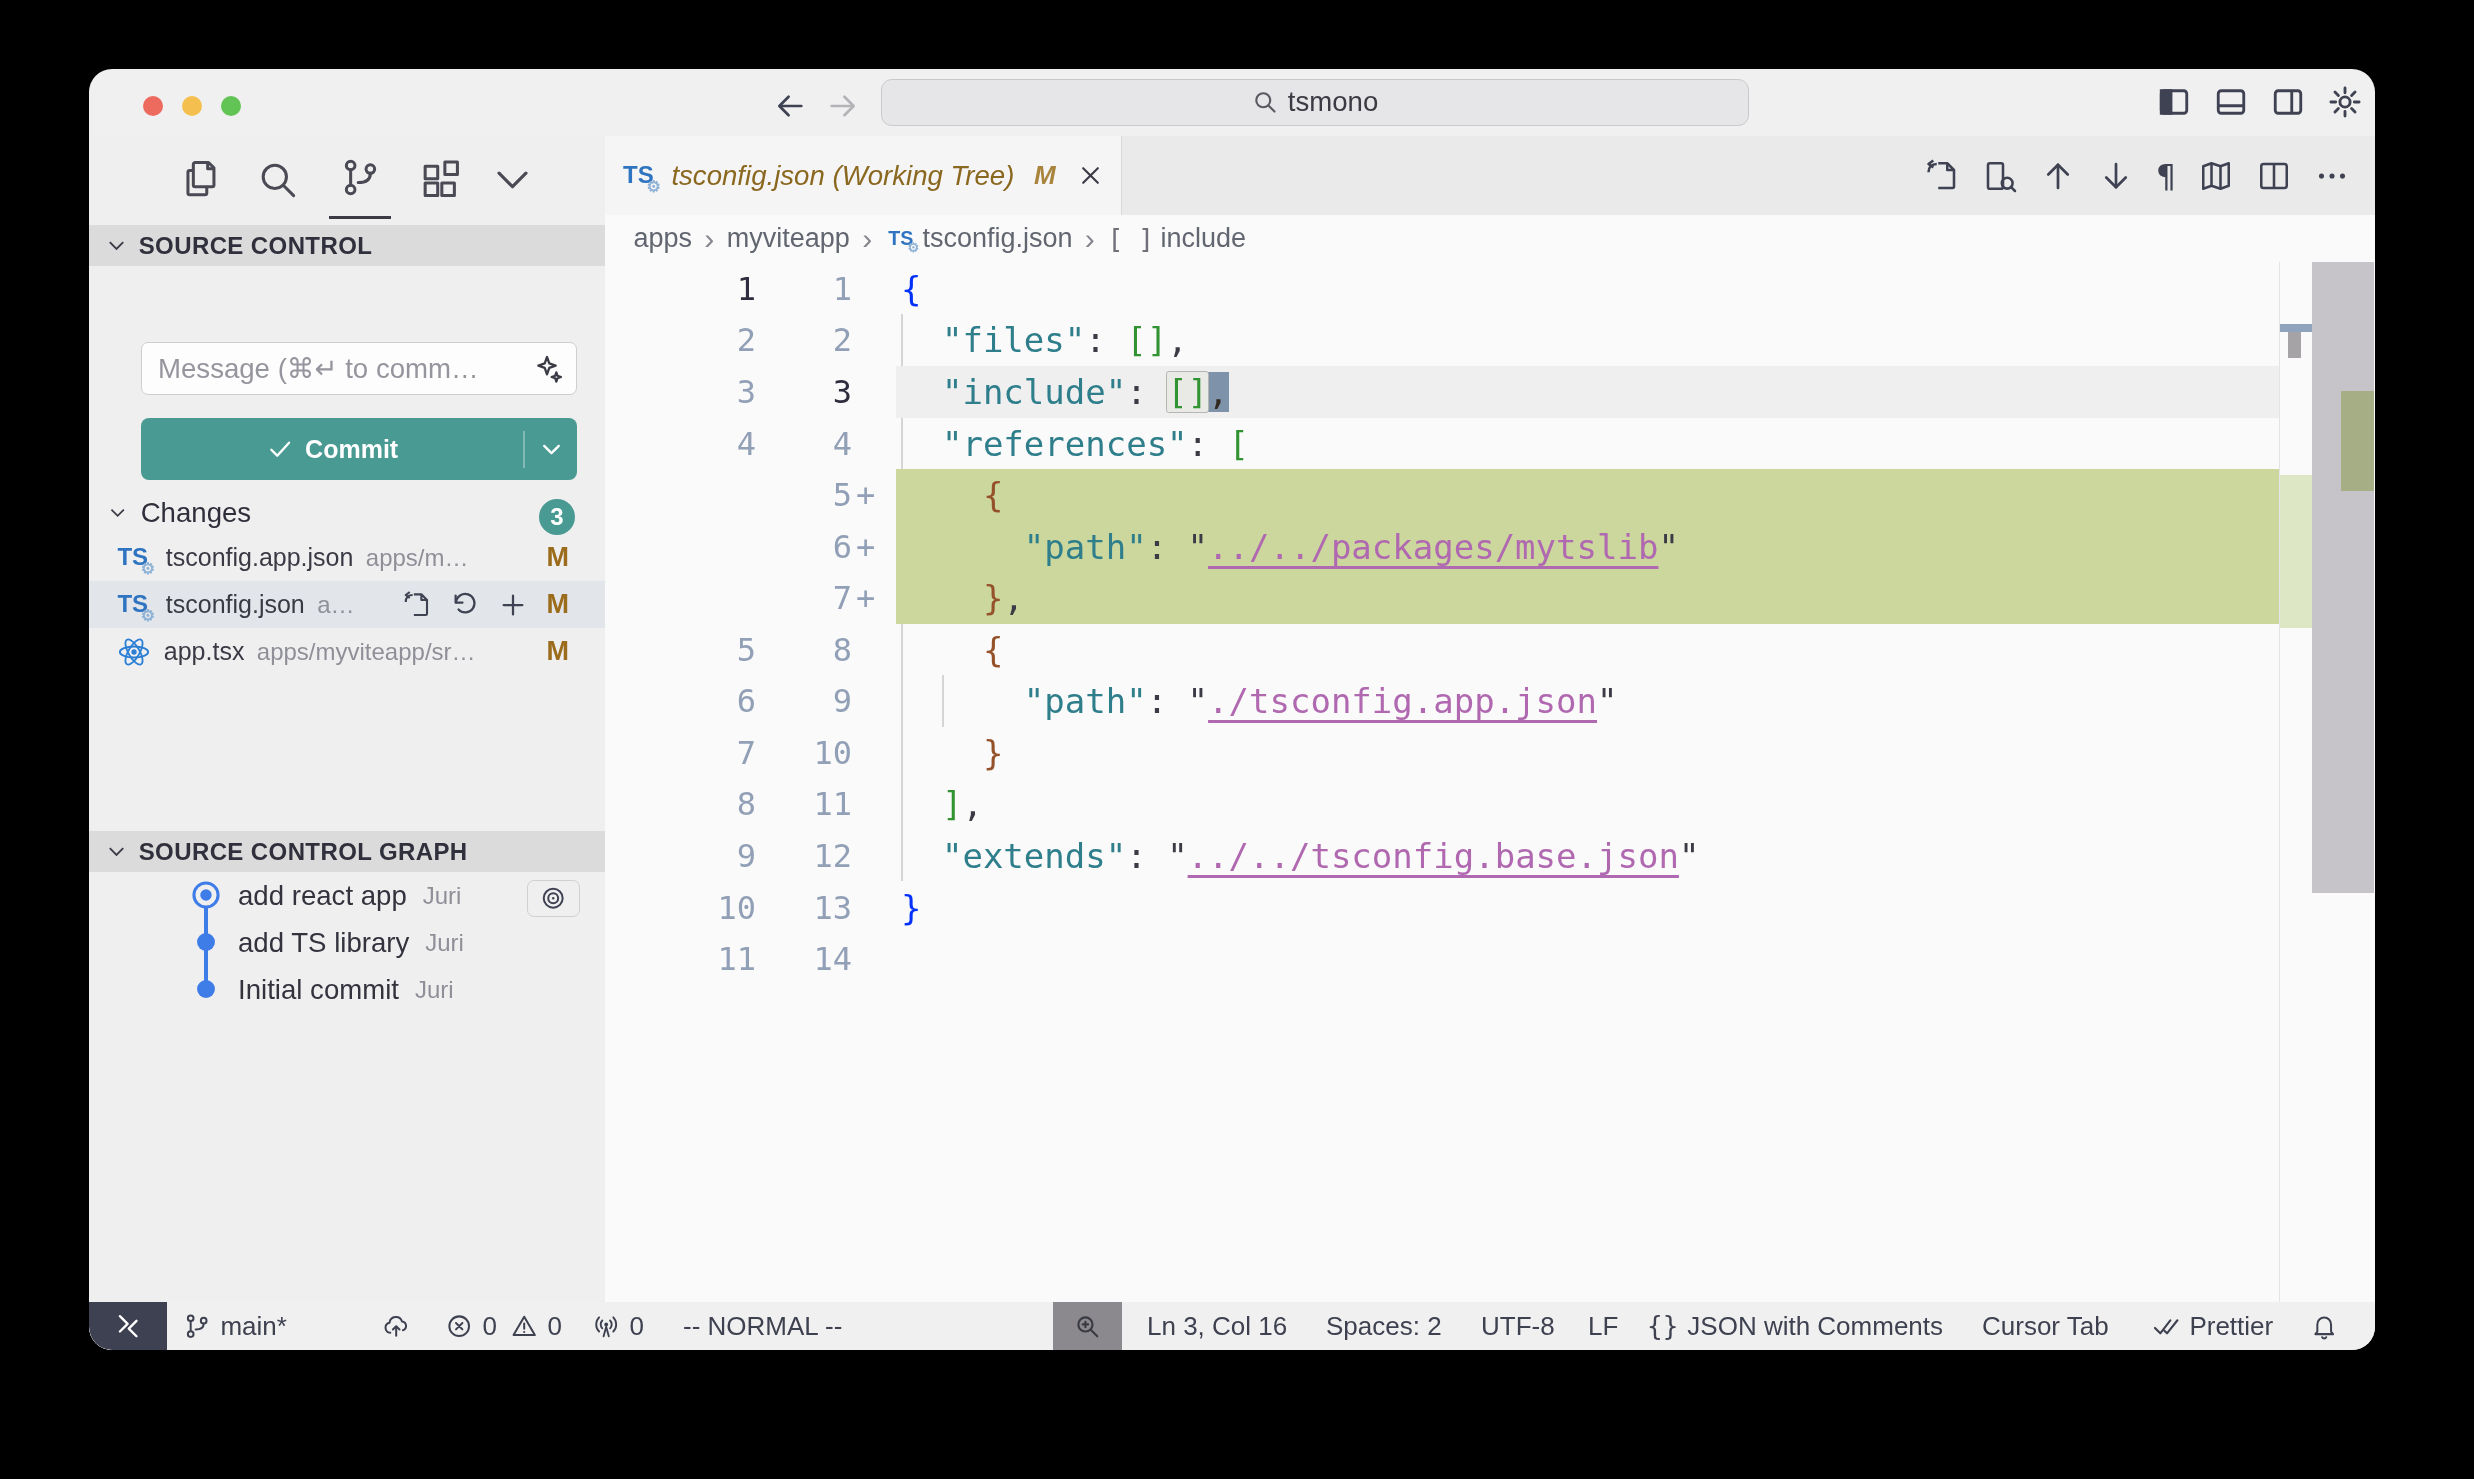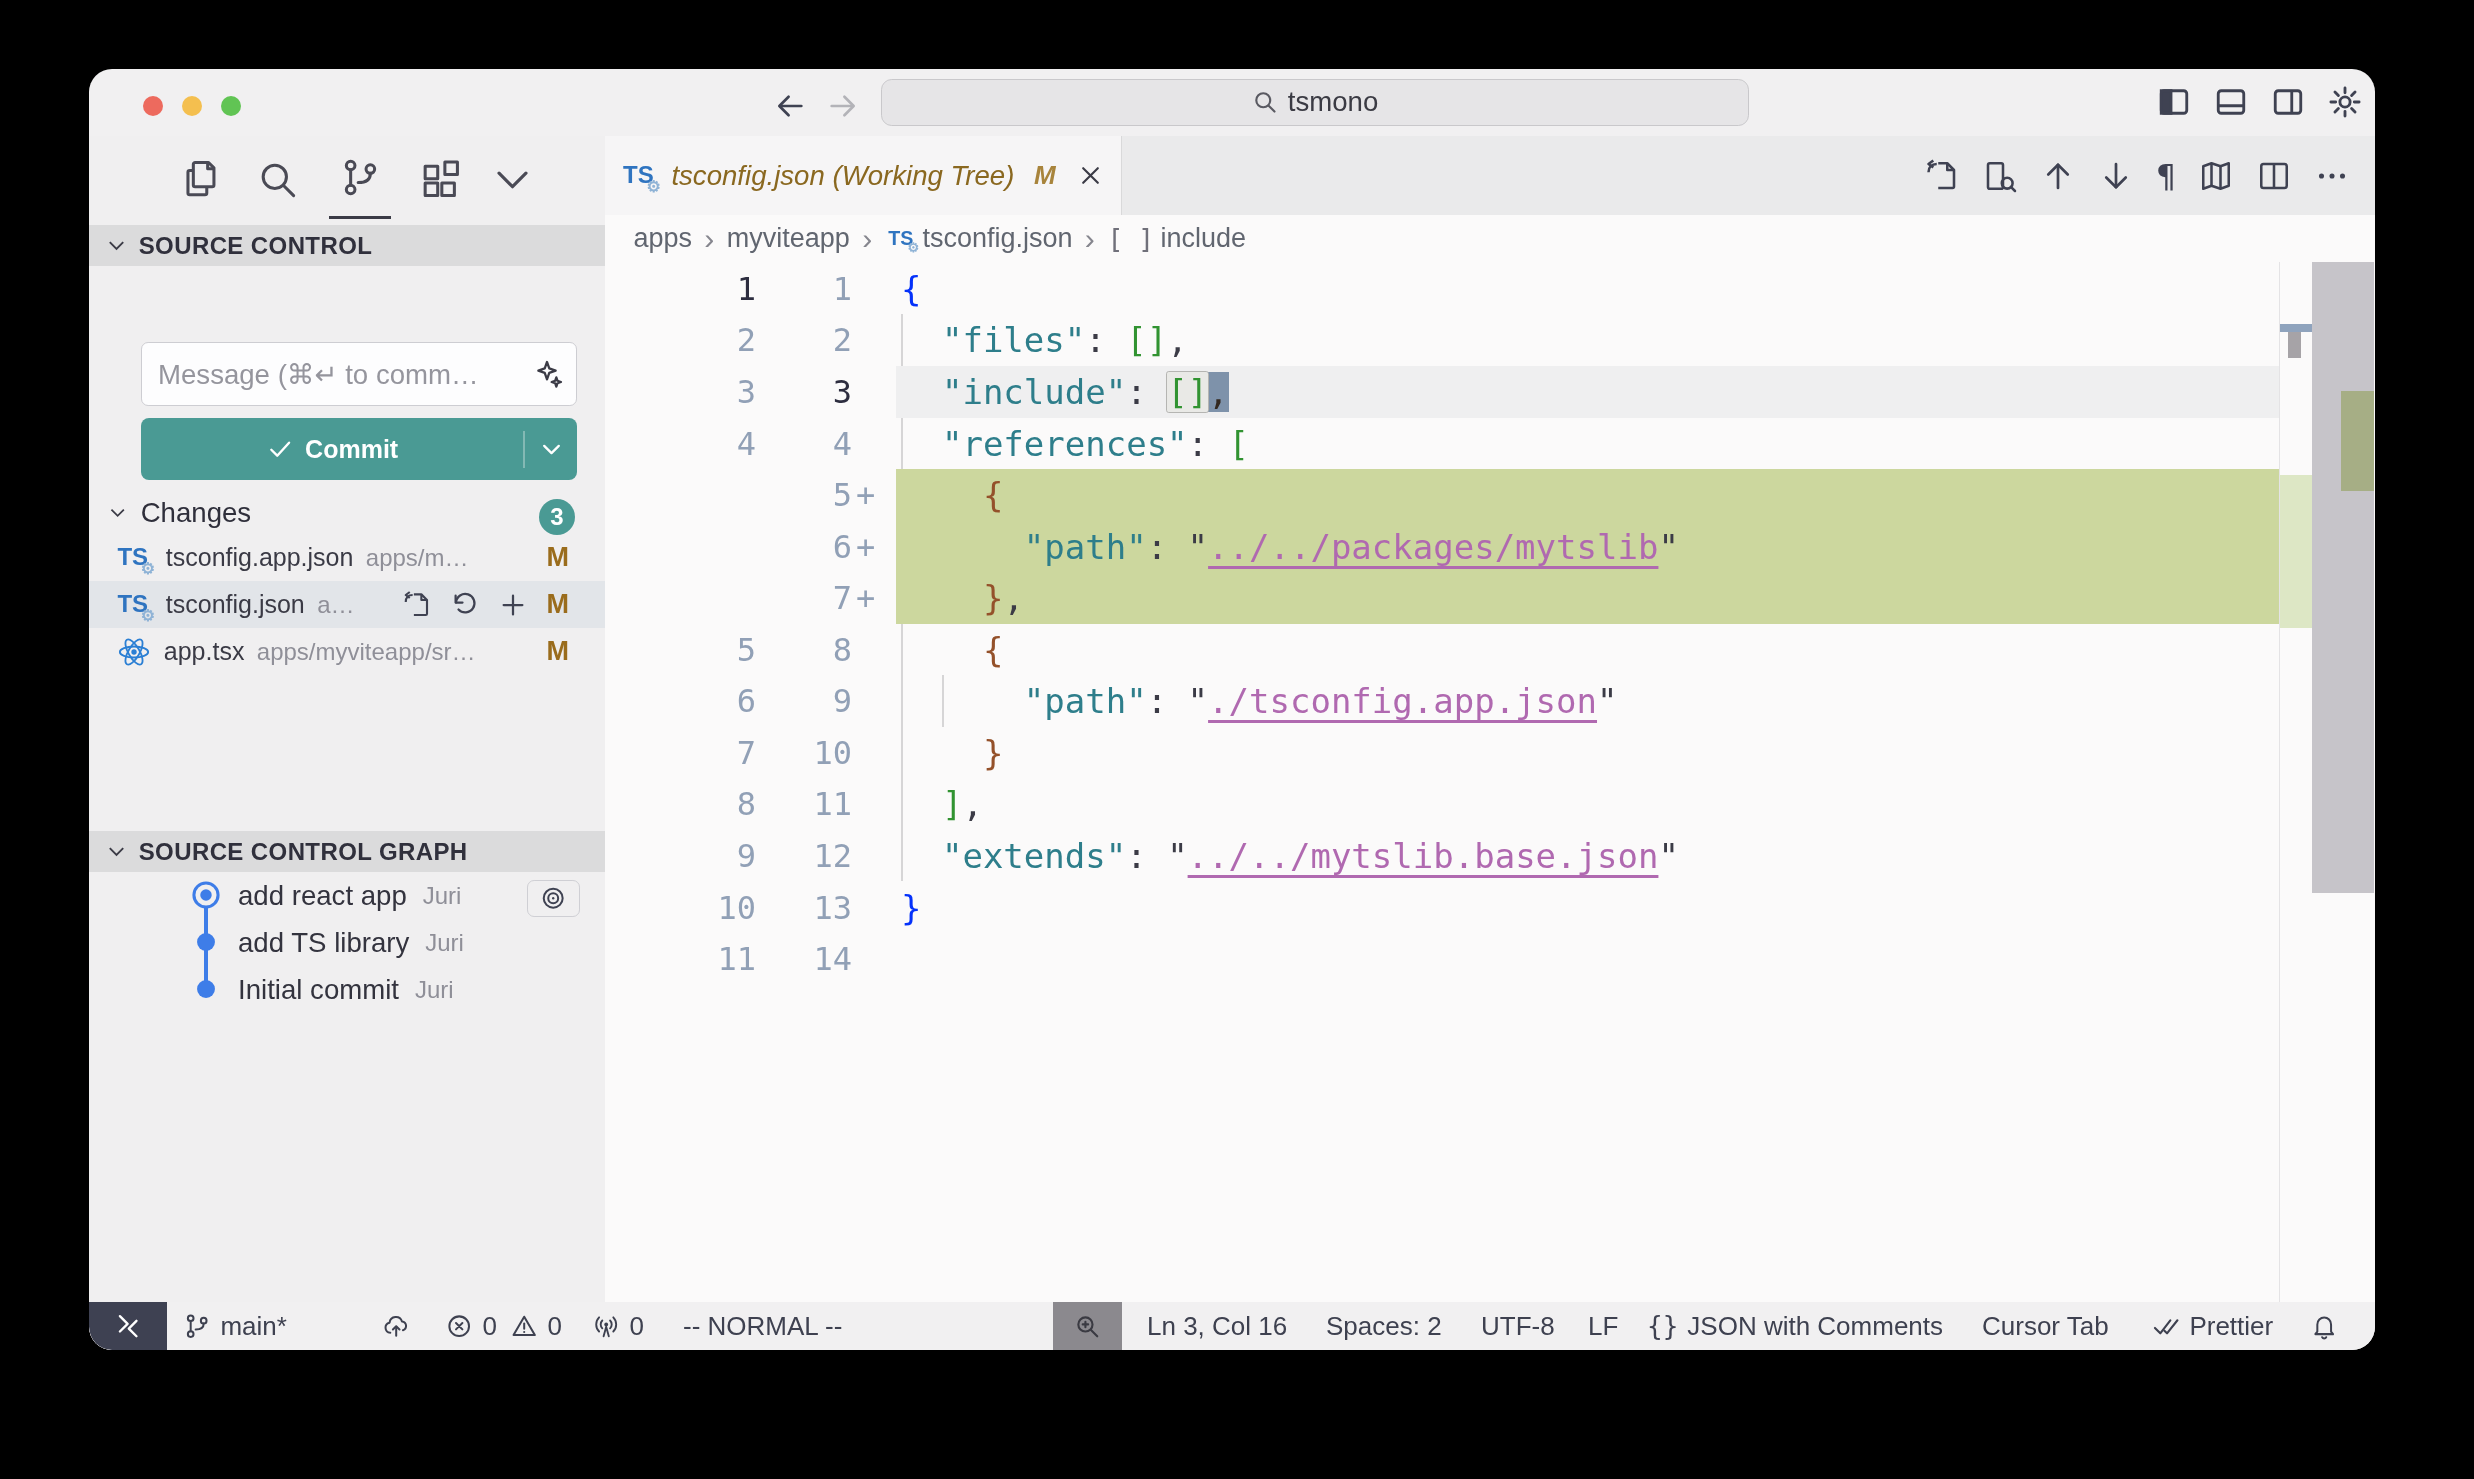--- a/index.html
+++ b/index.html
@@ -26,21 +26,21 @@
   .actbar { position:absolute; left:0; top:0; width:100%; height:86px; display:flex; align-items:center; }
   .actitem { position:absolute; width:62px; height:80px; display:flex; align-items:center; justify-content:center; color:#4a4a55; }
   .actitem.active { border-bottom:3.6px solid #3b3b46; }
   .actitem .ic { width:43px; height:43px; }
 
   
   .sect-head { position:absolute; left:0; width:100%; height:41px; background:#dbdbdc; display:flex; align-items:center; color:#30303c; }
   .sect-head .chev { width:23px; height:23px; margin-left:16px; color:#3b3b46; }
   .sect-head .lbl { font-size:24px; font-weight:700; letter-spacing:0.4px; margin-left:10.7px; }
 
-  .msg-input { position:absolute; left:52px; top:206px; width:436px; height:64px; background:#fdfdfe; border:1.8px solid #cdcdd2; border-radius:7.1px; display:flex; align-items:center;gap:33px; }
+  .msg-input { position:absolute; left:52px; top:206px; width:436px; height:53px; background:#fdfdfe; border:1.8px solid #cdcdd2; border-radius:7.1px; display:flex; align-items:center;gap:33px; }
   .msg-input .ph { margin-left:16px; font-size:27.6px; color:#95959d; white-space:nowrap; overflow:hidden; flex:1; }
   .msg-input .spark { width:32px; height:32px; margin-right:10.7px; color:#3b3b46; flex:none; }
 
   .commit { position:absolute; left:52px; top:282px; width:436px; height:62px; border-radius:8px; background:#4a9a94; color:#fff; display:flex; align-items:center; }
   .commit .main { flex:1; display:flex; align-items:center; justify-content:center; gap:10.7px; font-size:25px; font-weight:600; }
   .commit .ci { width:28.4px; height:28.4px; }
   .commit .div { width:1.8px; height:37px; background:#83b9b4; }
   .commit .dd { width:52px; display:flex; align-items:center; justify-content:center; }
   .commit .dd .ci { width:25px; height:25px; }
 
@@ -520,21 +520,21 @@
           <div class="crow" style="top: 516px;">
             <div class="band"></div>
             <span class="gnum old">8</span>
             <span class="gnum new">11</span>
             <span class="ctext"><span class="tk-p">  </span><span class="tk-g">]</span><span class="tk-p">,</span></span>
           </div>
           <div class="crow" style="top: 568px;">
             <div class="band"></div>
             <span class="gnum old">9</span>
             <span class="gnum new">12</span>
-            <span class="ctext"><span class="tk-p">  </span><span class="tk-k">"extends"</span><span class="tk-p">: "</span><span class="tk-l">../../mytslib.base.json</span><span class="tk-p">"</span></span>
+            <span class="ctext"><span class="tk-p">  </span><span class="tk-k">"extends"</span><span class="tk-p">: "</span><span class="tk-l">../../tsconfig.base.json</span><span class="tk-p">"</span></span>
           </div>
           <div class="crow" style="top: 620px;">
             <div class="band"></div>
             <span class="gnum old">10</span>
             <span class="gnum new">13</span>
             <span class="ctext"><span class="tk-b">}</span></span>
           </div>
           <div class="crow" style="top: 671px;">
             <div class="band"></div>
             <span class="gnum old">11</span>

